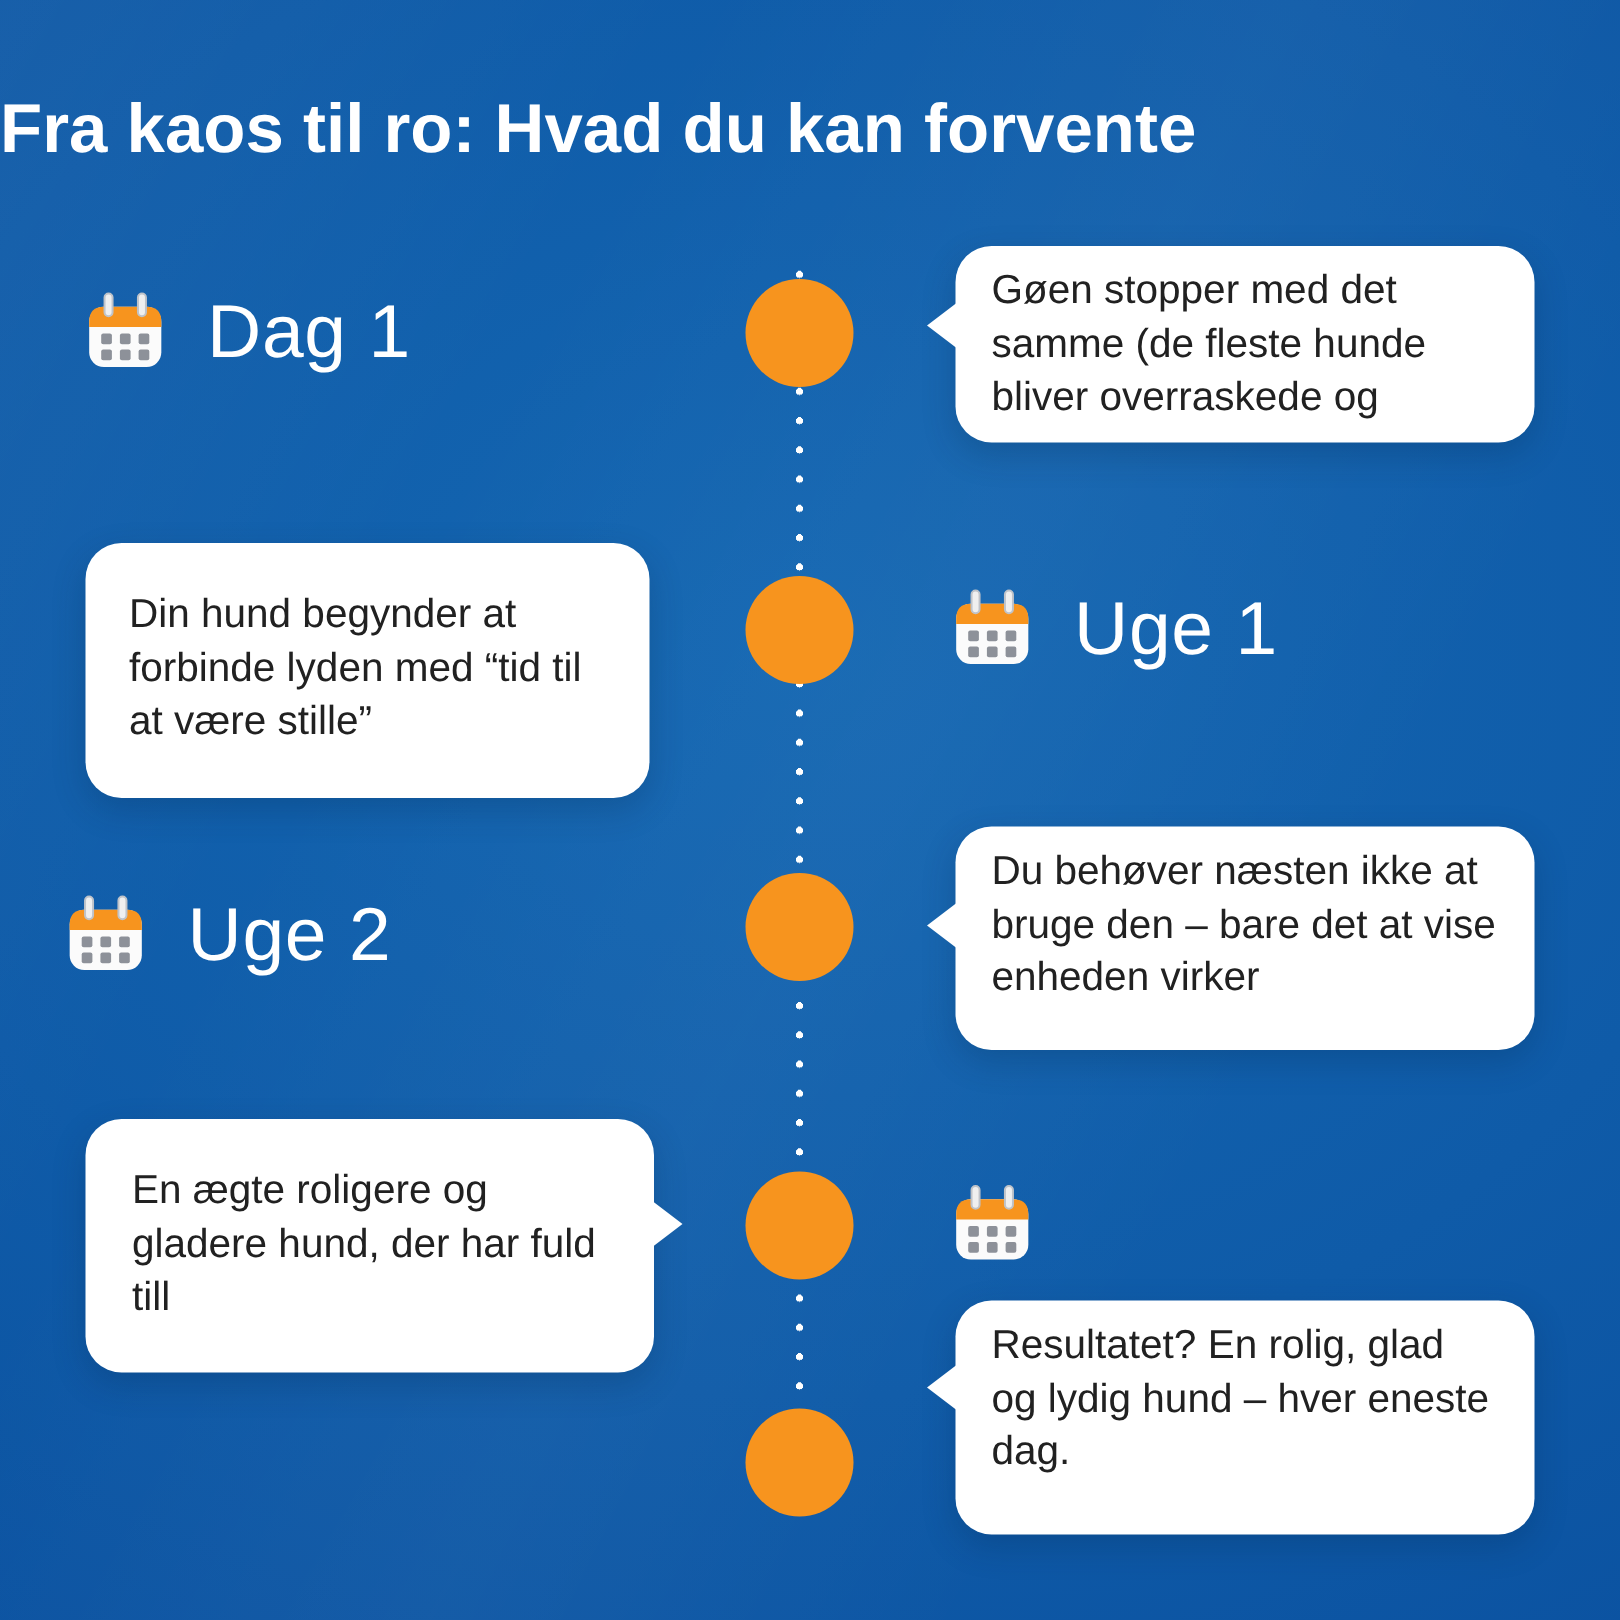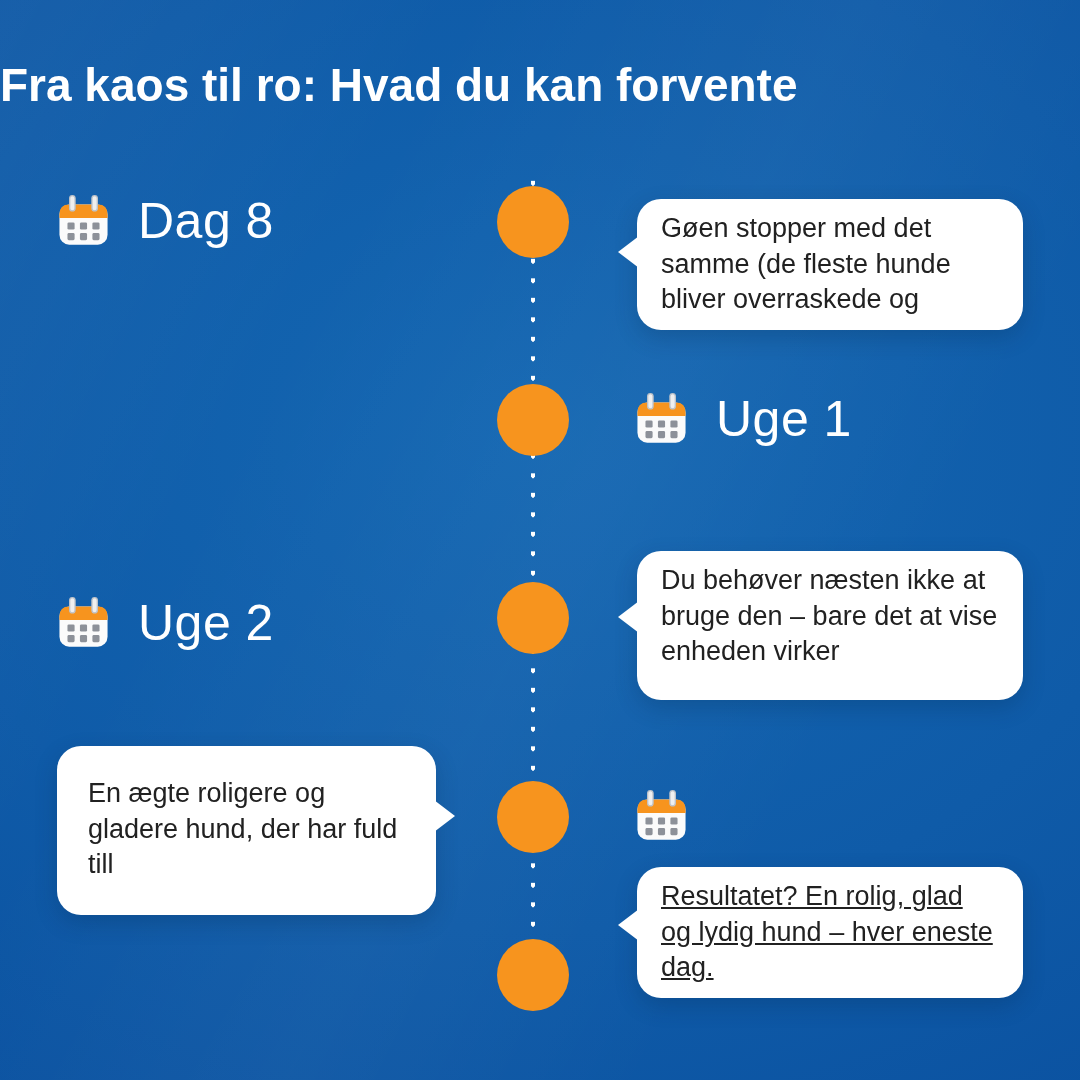--- a/index.html
+++ b/index.html
@@ -27,39 +27,39 @@
   .node{
     position:absolute;left:497px;width:72px;height:72px;
     border-radius:50%;background:#f7941e;
   }
   .node-1{top:186px}.node-2{top:384px}.node-3{top:582px}.node-4{top:781px}.node-5{top:939px}
   .milestone{
     position:absolute;display:flex;align-items:center;gap:26px;height:62px;
   }
   .m-1{left:55px;top:190px}
   .m-2{left:633px;top:388px}
-  .m-3{left:55px;top:592px}
+  .m-3{left:42px;top:592px}
   .m-4{left:633px;top:785px}
   .milestone .label{
     color:#ffffff;font-size:50px;font-weight:400;letter-spacing:0.5px;white-space:nowrap;
   }
   .cal{width:57px;height:57px;flex:0 0 auto;}
   .bubble{
     position:absolute;box-sizing:border-box;
     background:#ffffff;border-radius:24px;
     color:#212121;font-size:27px;line-height:1.32;
     box-shadow:0 8px 22px rgba(4,36,70,0.22);
   }
   .bubble-right{width:386px;padding:12px 24px;}
   .bubble-left{padding:30px 29px;}
-  .b-1{left:637px;top:164px;height:131px;margin-top:35px;}
+  .b-1{left:637px;top:164px;height:131px;}
   .b-2{left:57px;top:362px;width:376px;height:170px;}
   .b-3{left:637px;top:551px;height:149px;}
   .b-4{left:57px;top:746px;width:379px;height:169px;padding-left:31px;}
-  .b-5{left:637px;top:867px;height:131px;text-decoration:underline;}
+  .b-5{left:637px;top:867px;height:156px;}
   .tail{
     position:absolute;width:0;height:0;
     border-top:16px solid transparent;
     border-bottom:16px solid transparent;
   }
   .tail-left{left:-19px;border-right:21px solid #ffffff;}
   .tail-right{right:-19px;border-left:21px solid #ffffff;}
   .b-1 .tail{top:37px}
   .b-3 .tail{top:50px}
   .b-4 .tail{top:54px}
@@ -90,21 +90,21 @@
       </g>
       <g fill="#8d9199">
         <rect x="14" y="33" width="8" height="8" rx="1.5"></rect>
           <rect x="28" y="33" width="8" height="8" rx="1.5"></rect>
           <rect x="42" y="33" width="8" height="8" rx="1.5"></rect>
         <rect x="14" y="45" width="8" height="8" rx="1.5"></rect>
           <rect x="28" y="45" width="8" height="8" rx="1.5"></rect>
           <rect x="42" y="45" width="8" height="8" rx="1.5"></rect>
       </g>
     </svg>
-    <span class="label">Dag 8</span>
+    <span class="label">Dag 1</span>
   </div>
 
   <div class="milestone m-2">
     <svg class="cal" viewBox="0 0 64 64" aria-hidden="true">
       <rect x="5" y="13" width="54" height="45" rx="11" fill="#fbfbfb"></rect>
       <path d="M5 28 L5 24 Q5 13 16 13 L48 13 Q59 13 59 24 L59 28 Z" fill="#f7941e"></path>
       <g fill="#efefef" stroke="#bfc3c9" stroke-width="1.5">
         <rect x="16.5" y="3" width="6" height="17" rx="3"></rect>
         <rect x="41.5" y="3" width="6" height="17" rx="3"></rect>
       </g>
@@ -157,20 +157,23 @@
           <rect x="42" y="45" width="8" height="8" rx="1.5"></rect>
       </g>
     </svg>
   </div>
 
   <div class="bubble bubble-right b-1">
     <div class="tail tail-left"></div>
     <span>Gøen stopper med det samme (de fleste hunde bliver overraskede og</span>
   </div>
 
+  <div class="bubble bubble-left b-2">
+    <span>Din hund begynder at forbinde lyden med “tid til at være stille”</span>
+  </div>
 
   <div class="bubble bubble-right b-3">
     <div class="tail tail-left"></div>
     <span>Du behøver næsten ikke at bruge den – bare det at vise enheden virker</span>
   </div>
 
   <div class="bubble bubble-left b-4">
     <div class="tail tail-right"></div>
     <span>En ægte roligere og gladere hund, der har fuld till</span>
   </div>

